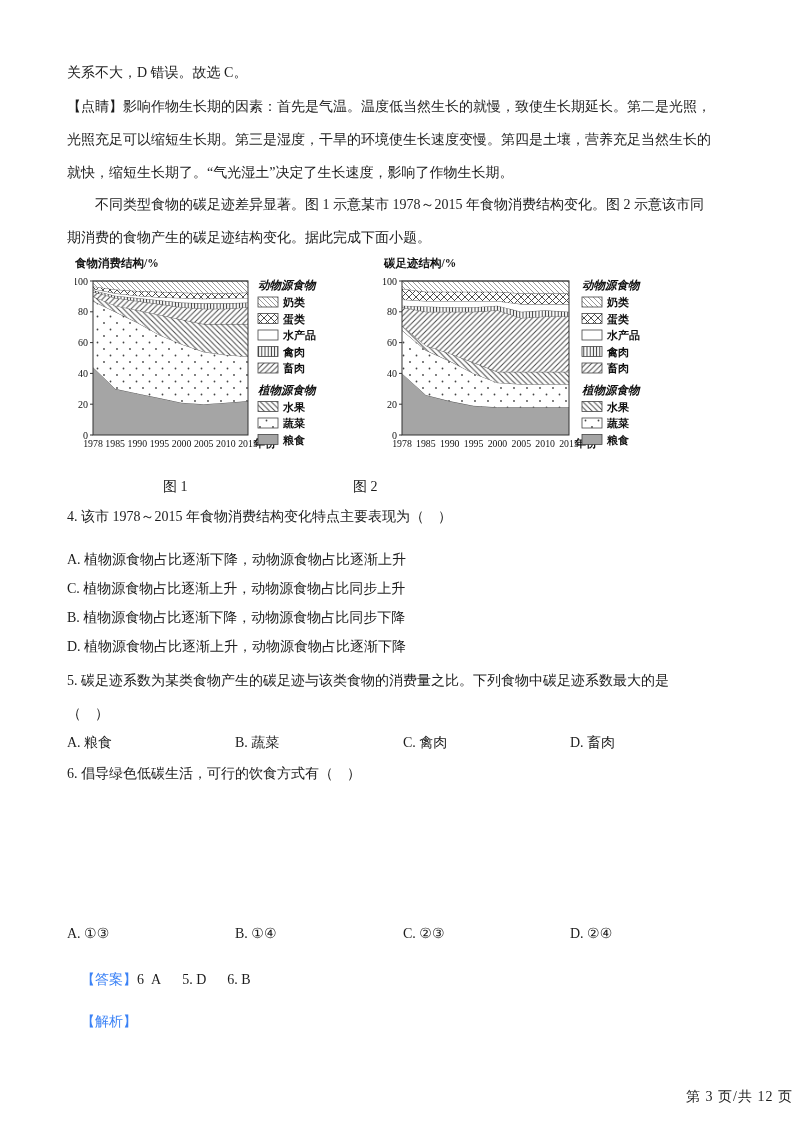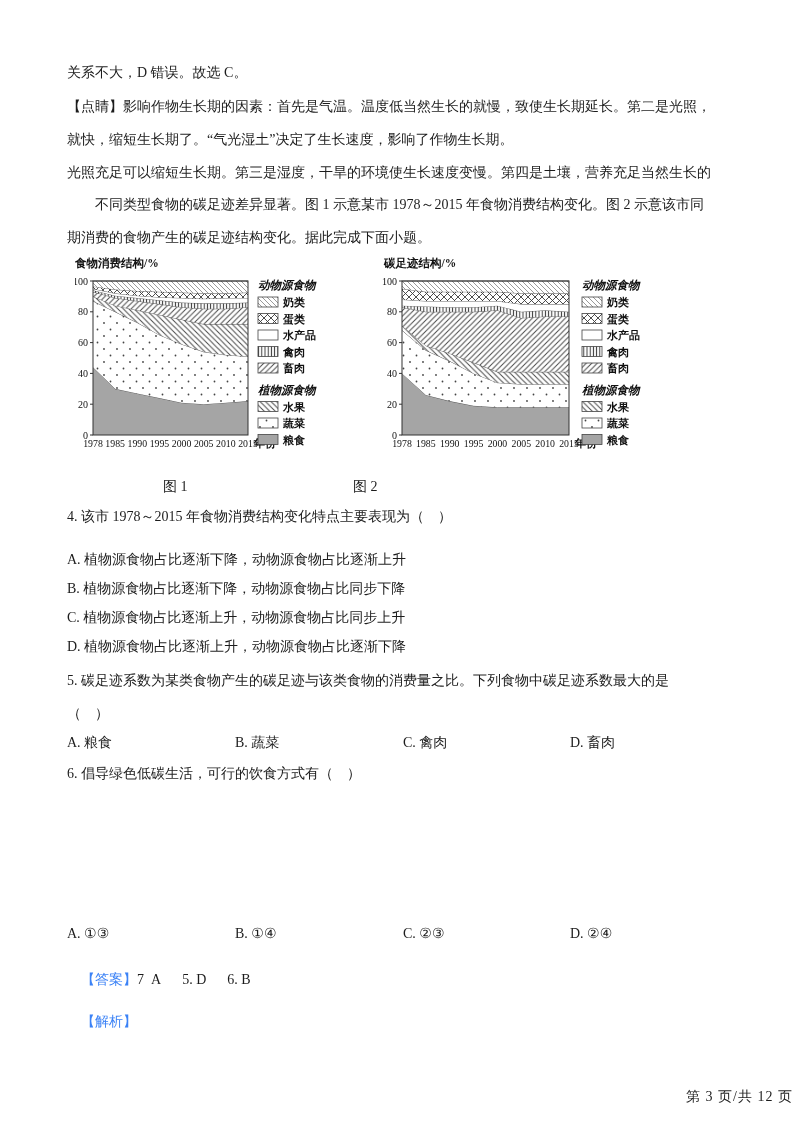--- a/index.html
+++ b/index.html
@@ -65,22 +65,22 @@
   </defs>
 </svg>
 
 <div class="page">
 
   <div class="block lh33" style="top:56px">
       <div class="tline">关系不大，D 错误。故选 C。</div>
     </div>
   <div class="block lh33" style="top:90px">
       <div class="tline">【点睛】影响作物生长期的因素：首先是气温。温度低当然生长的就慢，致使生长期延长。第二是光照，</div>
+      <div class="tline">光照充足可以缩短生长期。第三是湿度，干旱的环境使生长速度变慢。第四是土壤，营养充足当然生长的</div>
       <div class="tline">就快，缩短生长期了。“气光湿土”决定了生长速度，影响了作物生长期。</div>
-      <div class="tline">光照充足可以缩短生长期。第三是湿度，干旱的环境使生长速度变慢。第四是土壤，营养充足当然生长的</div>
     </div>
   <div class="block lh33" style="top:188px">
       <div class="tline">　　不同类型食物的碳足迹差异显著。图 1 示意某市 1978～2015 年食物消费结构变化。图 2 示意该市同</div>
       <div class="tline">期消费的食物产生的碳足迹结构变化。据此完成下面小题。</div>
     </div>
 
   <div class="figwrap">
     <svg id="fig1" width="272" height="212" viewBox="0 0 272 212">
         <text x="0" y="12" class="ct">食物消费结构/%</text>
         <path d="M18,112.24L40.14285714285714,133.8L62.285714285714285,138.42000000000002L84.42857142857143,143.04L106.57142857142857,147.66L128.71428571428572,149.2L150.85714285714286,147.66L173,146.12L173,180L150.85714285714286,180L128.71428571428572,180L106.57142857142857,180L84.42857142857143,180L62.285714285714285,180L40.14285714285714,180L18,180Z" fill="url(#pat-grain)"></path>
@@ -204,22 +204,22 @@
   </div>
 
   <span class="caption" style="top:478px;left:163px">图 1</span>
   <span class="caption" style="top:478px;left:353px">图 2</span>
 
   <div class="block" style="top:506px">
     <div class="qline">4. 该市 1978～2015 年食物消费结构变化特点主要表现为（　）</div>
   </div>
   <div class="block lh29" style="top:545px">
       <div class="tline">A. 植物源食物占比逐渐下降，动物源食物占比逐渐上升</div>
+      <div class="tline">C. 植物源食物占比逐渐上升，动物源食物占比同步上升</div>
       <div class="tline">B. 植物源食物占比逐渐下降，动物源食物占比同步下降</div>
-      <div class="tline">C. 植物源食物占比逐渐上升，动物源食物占比同步上升</div>
       <div class="tline">D. 植物源食物占比逐渐上升，动物源食物占比逐渐下降</div>
     </div>
 
   <div class="block lh33" style="top:664px">
       <div class="tline">5. 碳足迹系数为某类食物产生的碳足迹与该类食物的消费量之比。下列食物中碳足迹系数最大的是</div>
       <div class="tline">（　）</div>
     </div>
   <div class="row" style="top:734px">
       <span class="o0">A. 粮食</span>
       <span class="o1">B. 蔬菜</span>
@@ -231,21 +231,21 @@
     <div class="qline">6. 倡导绿色低碳生活，可行的饮食方式有（　）</div>
   </div>
   <div class="row" style="top:925px">
       <span class="o0">A. ①③</span>
       <span class="o1">B. ①④</span>
       <span class="o2">C. ②③</span>
       <span class="o3">D. ②④</span>
     </div>
 
   <div class="block ansline" style="top:950px">
-    <span class="tag">【答案】</span><span>7 A</span><span style="margin-left:21px">5. D</span><span style="margin-left:21px">6. B</span>
+    <span class="tag">【答案】</span><span>6 A</span><span style="margin-left:21px">5. D</span><span style="margin-left:21px">6. B</span>
   </div>
 
   <div class="block ansline" style="top:992px">
     <span class="tag">【解析】</span>
   </div>
 
   <div class="footer">第 3 页/共 12 页</div>
 </div>
 
 </body></html>

